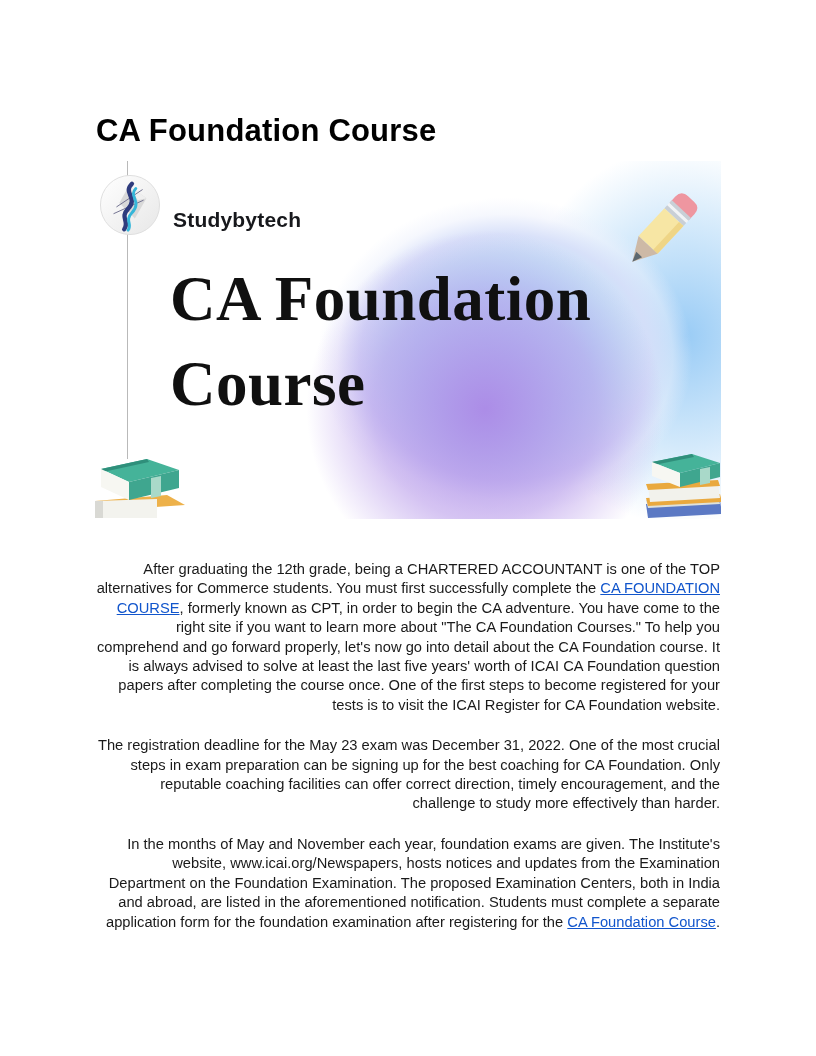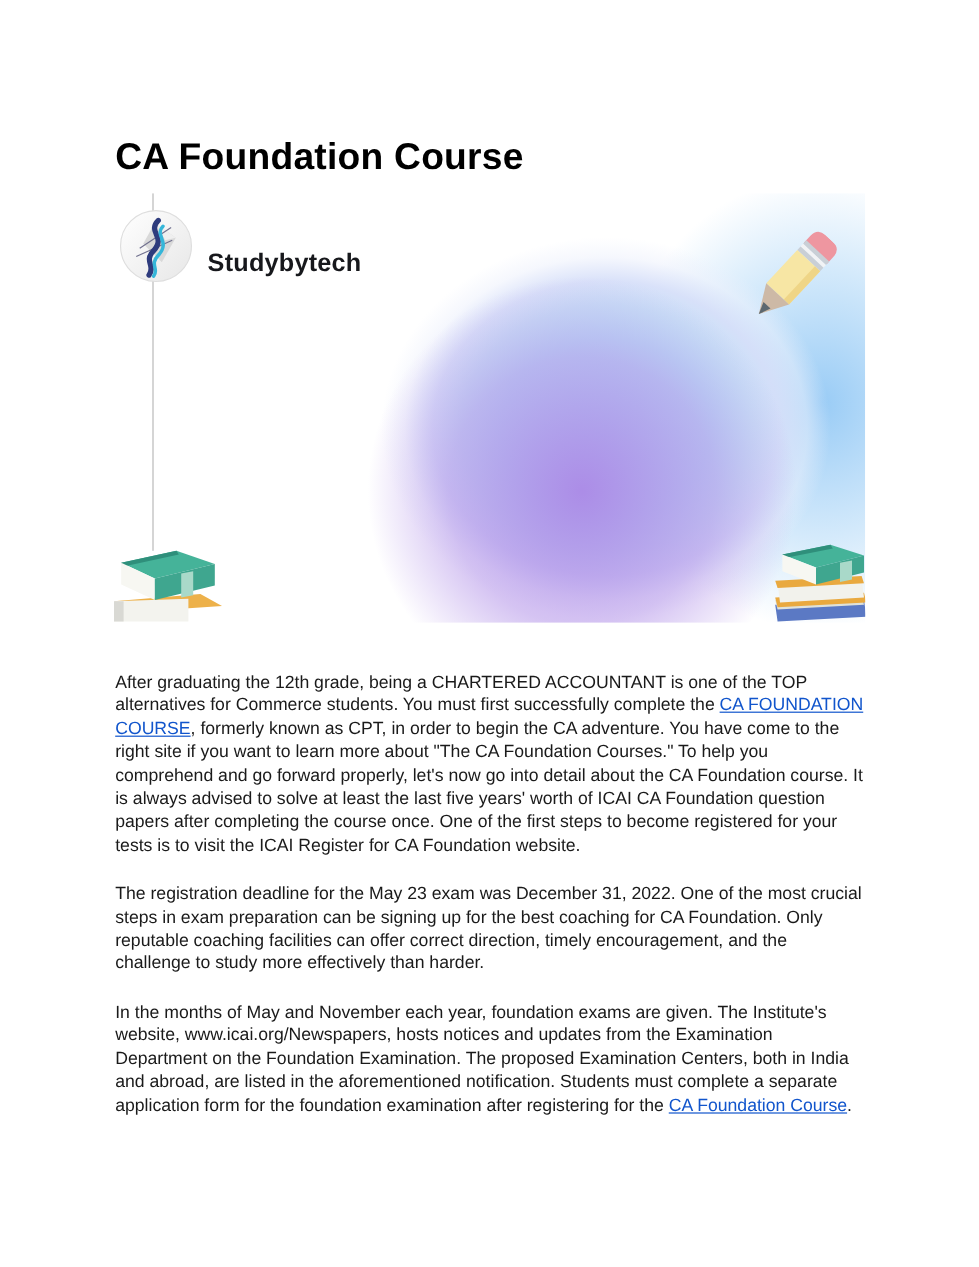--- a/index.html
+++ b/index.html
@@ -80,20 +80,21 @@
   .books-right { position: absolute; left: 549px; top: 291px; }
 
   
   .doc-body {
     position: absolute;
     left: 96px; top: 560px;
     width: 624px;
     font-size: 14.7px;
     line-height: 19.4px;
     color: #1a1a1a;
+    text-align: right;
   }
   .doc-body p { margin: 0 0 21px 0; }
   .doc-link {
     color: #1155cc;
     text-decoration: underline;
     cursor: pointer;
   }
 </style>
 </head>
 <body>
@@ -119,20 +120,24 @@
         <path d="M31 12 L49 25 L40 27 Z" fill="#efefef"></path>
         <path d="M18 34 L45 16" stroke="#70708e" stroke-width="1"></path>
         <path d="M15 41 L46 27" stroke="#70708e" stroke-width="1"></path>
         <path d="M34 10 C 24 20 41 24 30 36 C 21 45 32 49 26 57" stroke="#2e3b7d" stroke-width="4.5" fill="none" stroke-linecap="round"></path>
         <path d="M38 15 C 30 23 45 28 34 40 C 26 48 35 52 30 58" stroke="#35b6d9" stroke-width="3" fill="none" stroke-linecap="round"></path>
       </svg>
     </div>
 
     <div class="brand-name">Studybytech</div>
 
+    <div class="hero-title">
+      <div>CA Foundation</div>
+      <div>Course</div>
+    </div>
 
     <div class="pencil-wrap">
       <svg viewBox="0 0 30 88" width="30" height="88">
         <path d="M2 17 L2 9 Q2 0 11 0 L19 0 Q28 0 28 9 L28 17 Z" fill="#ee96a0"></path>
         <rect x="2" y="14" width="26" height="4" fill="#c9cfd6"></rect>
         <rect x="2" y="18" width="26" height="3" fill="#f2f3f5"></rect>
         <rect x="2" y="21" width="26" height="4" fill="#c9cfd6"></rect>
         <rect x="2" y="25" width="26" height="38" fill="#f7e6a4"></rect>
         <rect x="22" y="25" width="6" height="38" fill="#efd586"></rect>
         <polygon points="2,63 28,63 15,86" fill="#cdb9a6"></polygon>

